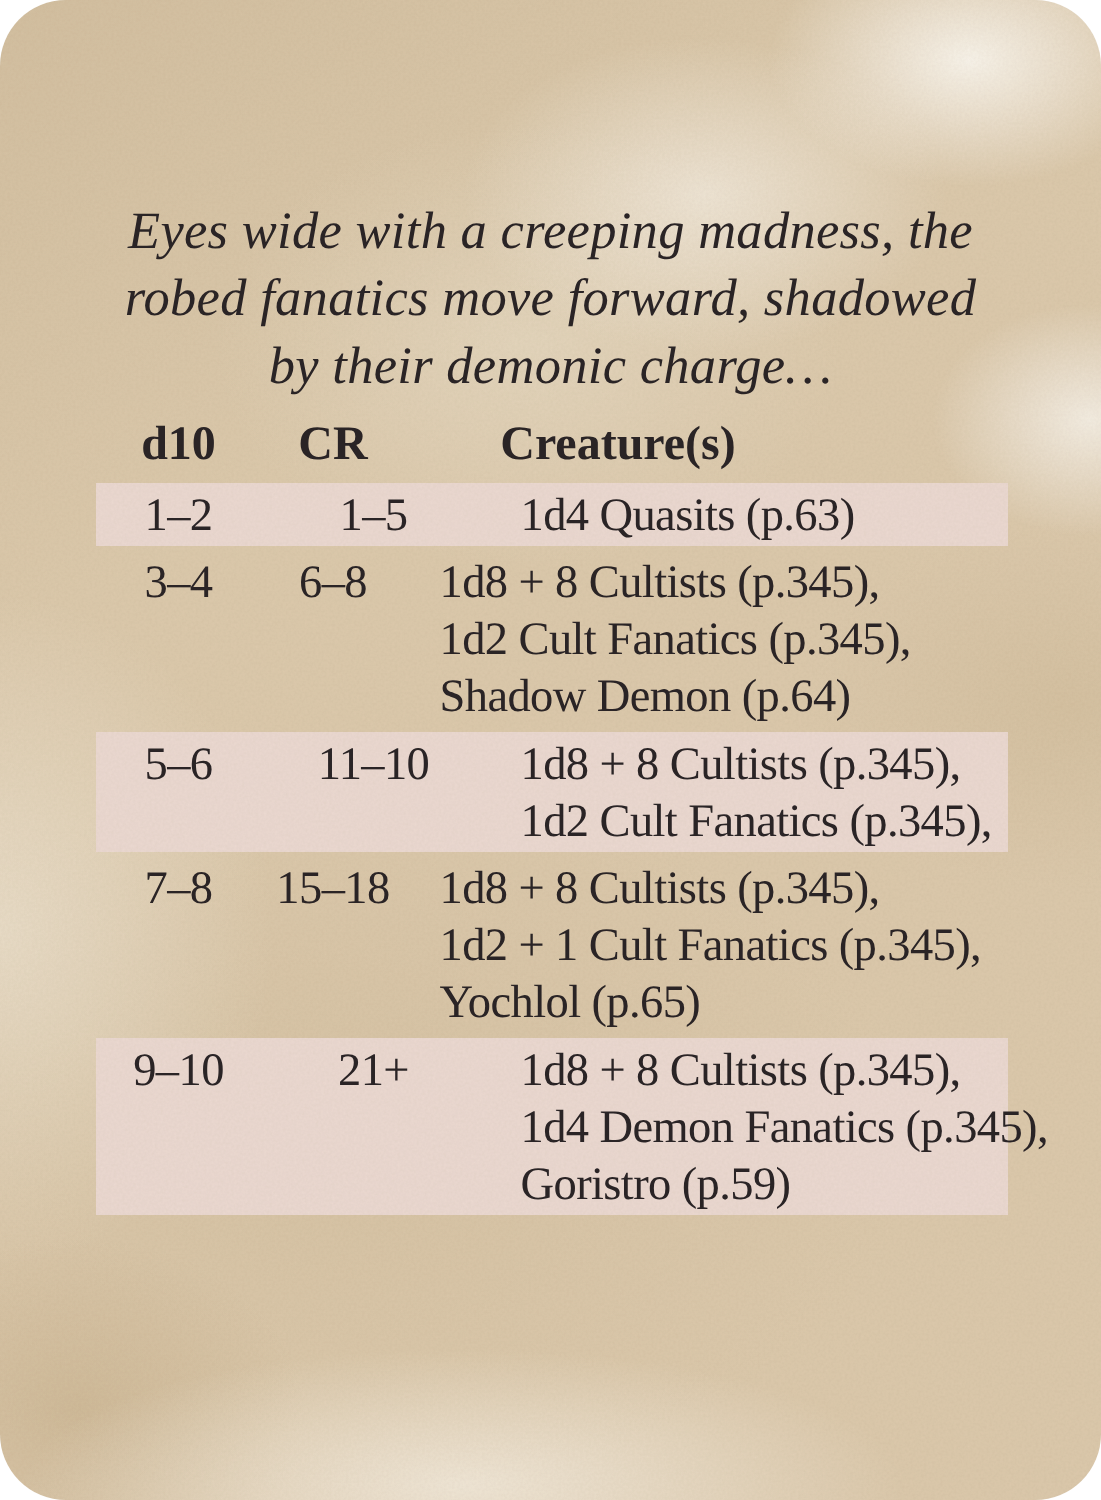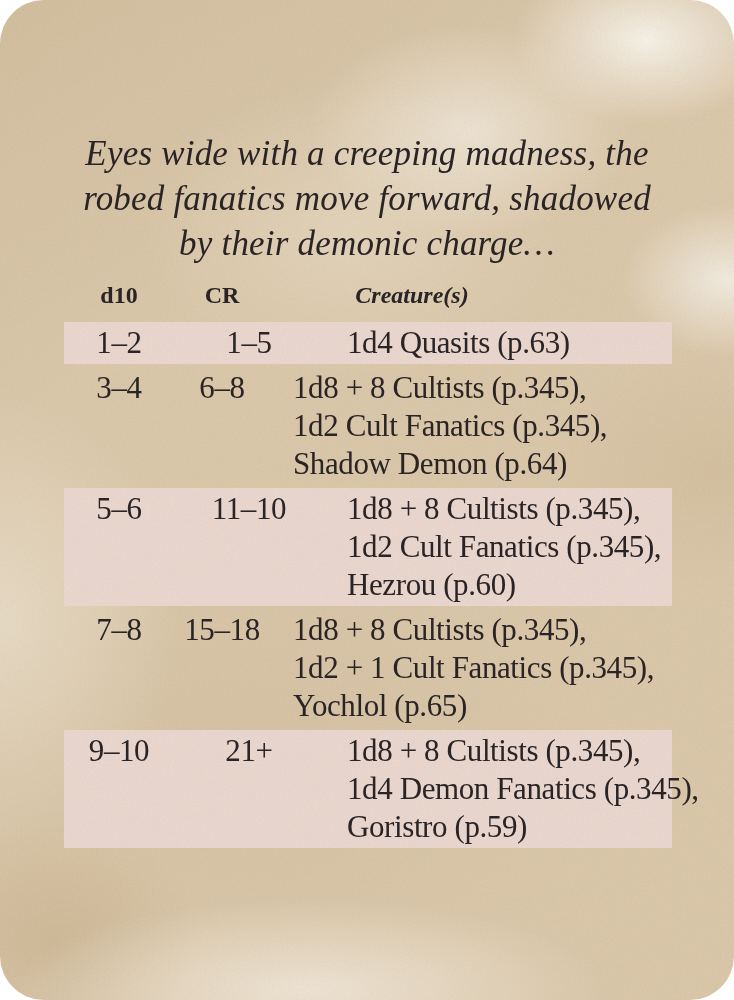--- a/index.html
+++ b/index.html
@@ -52,26 +52,26 @@
   .enc-table {
     position: absolute;
     top: 276px;
     left: 64px;
     width: 608px;
   }
   .thead {
     display: grid;
     grid-template-columns: 110px 96px 1fr;
     font-weight: bold;
-    font-size: 24px;
+    font-size: 32px;
     line-height: 38px;
     margin-bottom: 8px;
   }
   .th { text-align: center; }
-  .th-creatures { padding-right: 118px; font-style: italic; }
+  .th-creatures { padding-right: 118px; }
   .row {
     display: grid;
     grid-template-columns: 110px 96px 1fr;
     font-size: 31px;
     line-height: 38px;
     letter-spacing: -0.4px;
     padding: 2px 0;
     margin-bottom: 3px;
   }
   .row.striped { background: var(--stripe, #ebd9d1); gap: 27px; }
@@ -112,21 +112,20 @@
             <div class="creature-line">1d2 Cult Fanatics (p.345),</div>
             <div class="creature-line">Shadow Demon (p.64)</div>
           </div>
         </div>
         <div class="row striped">
           <div class="cell-d10">5–6</div>
           <div class="cell-cr">11–10</div>
           <div class="cell-creatures">
             <div class="creature-line">1d8 + 8 Cultists (p.345),</div>
             <div class="creature-line">1d2 Cult Fanatics (p.345),</div>
-            <div class="creature-line">Hezrou (p.60)</div>
           </div>
         </div>
         <div class="row">
           <div class="cell-d10">7–8</div>
           <div class="cell-cr">15–18</div>
           <div class="cell-creatures">
             <div class="creature-line">1d8 + 8 Cultists (p.345),</div>
             <div class="creature-line">1d2 + 1 Cult Fanatics (p.345),</div>
             <div class="creature-line">Yochlol (p.65)</div>
           </div>

